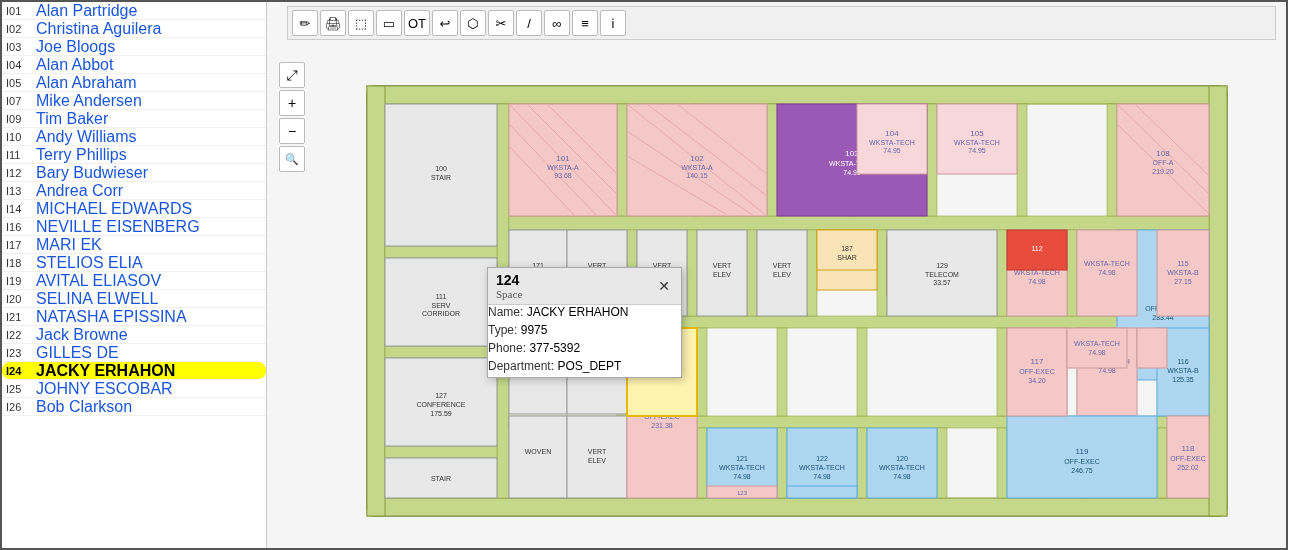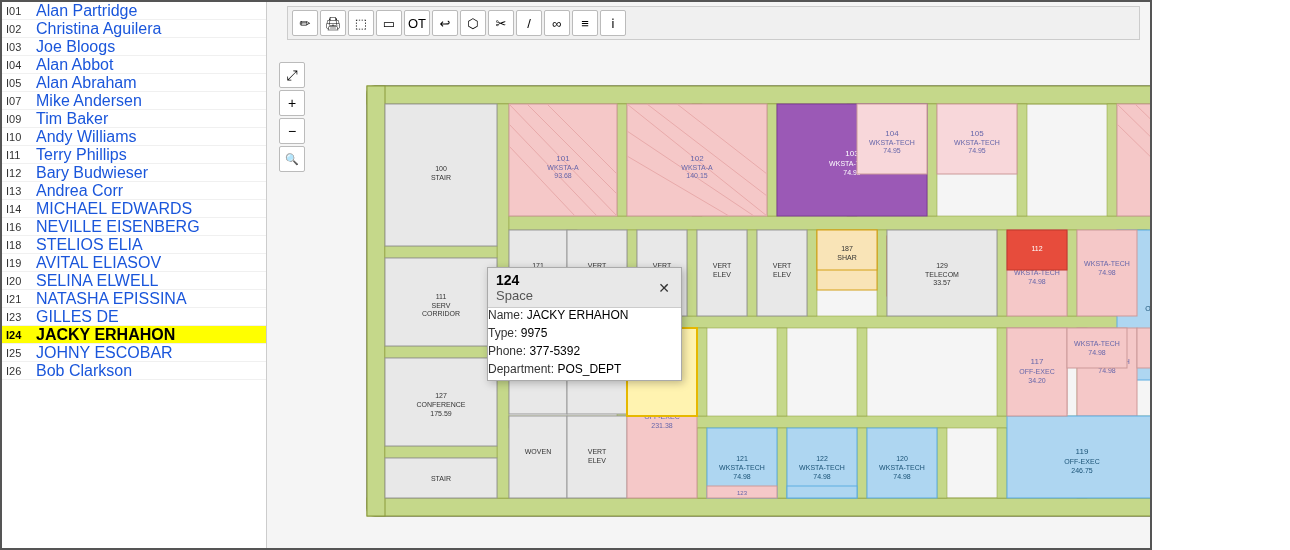--- a/index.html
+++ b/index.html
@@ -1,19 +1,19 @@
 <!DOCTYPE html>
 <html><head>
   <meta charset="utf-8">
   <style>
     * { box-sizing: border-box; margin: 0; padding: 0; }
     body { font-family: Arial, sans-serif; font-size: 12px; background: #fff; }
     
     .container {
-      width: 1152px;
+      width: 1288px;
       height: 550px;
       border: 2px solid #555;
       display: flex;
       overflow: hidden;
       position: relative;
     }
     
     
     .left-panel {
       width: 265px;
@@ -38,20 +38,21 @@
       font-size: 11px;
     }
     
     .item-name {
       color: #1a56db;
       font-size: 16px;
     }
     
     .list-item.highlighted {
       background: #ffff00;
+      border-radius: 8px;
     }
     
     .list-item.highlighted .item-name,
     .list-item.highlighted .item-num {
       color: #000;
       font-weight: bold;
     }
     
     
     .left-panel::-webkit-scrollbar { width: 8px; }
@@ -153,21 +154,21 @@
     .popup-header {
       background: #e8e8e8;
       padding: 4px 8px;
       display: flex;
       justify-content: space-between;
       align-items: center;
       border-bottom: 1px solid #ccc;
     }
     
     .popup-title { font-weight: bold; font-size: 14px; }
-    .popup-subtitle { font-size: 13px; color: #555; }
+    .popup-subtitle { font-size: 11px; color: #555; font-family: Liberation Serif, serif; }
     
     .popup-close {
       background: none;
       border: none;
       cursor: pointer;
       font-size: 14px;
       color: #333;
       width: 18px;
       height: 18px;
       display: flex;
@@ -239,34 +240,42 @@
       </div>
       <div class="list-item">
         <span class="item-num">I14</span>
         <span class="item-name">MICHAEL EDWARDS</span>
       </div>
       <div class="list-item">
         <span class="item-num">I16</span>
         <span class="item-name">NEVILLE EISENBERG</span>
       </div>
       <div class="list-item">
+        <span class="item-num">I17</span>
+        <span class="item-name">MARI EK</span>
+      </div>
+      <div class="list-item">
         <span class="item-num">I18</span>
         <span class="item-name">STELIOS ELIA</span>
       </div>
       <div class="list-item">
         <span class="item-num">I19</span>
         <span class="item-name">AVITAL ELIASOV</span>
       </div>
       <div class="list-item">
         <span class="item-num">I20</span>
         <span class="item-name">SELINA ELWELL</span>
       </div>
       <div class="list-item">
         <span class="item-num">I21</span>
         <span class="item-name">NATASHA EPISSINA</span>
+      </div>
+      <div class="list-item">
+        <span class="item-num">I22</span>
+        <span class="item-name">Jack Browne</span>
       </div>
       <div class="list-item">
         <span class="item-num">I23</span>
         <span class="item-name">GILLES DE</span>
       </div>
       <div class="list-item highlighted">
         <span class="item-num">I24</span>
         <span class="item-name">JACKY ERHAHON</span>
       </div>
       <div class="list-item">

